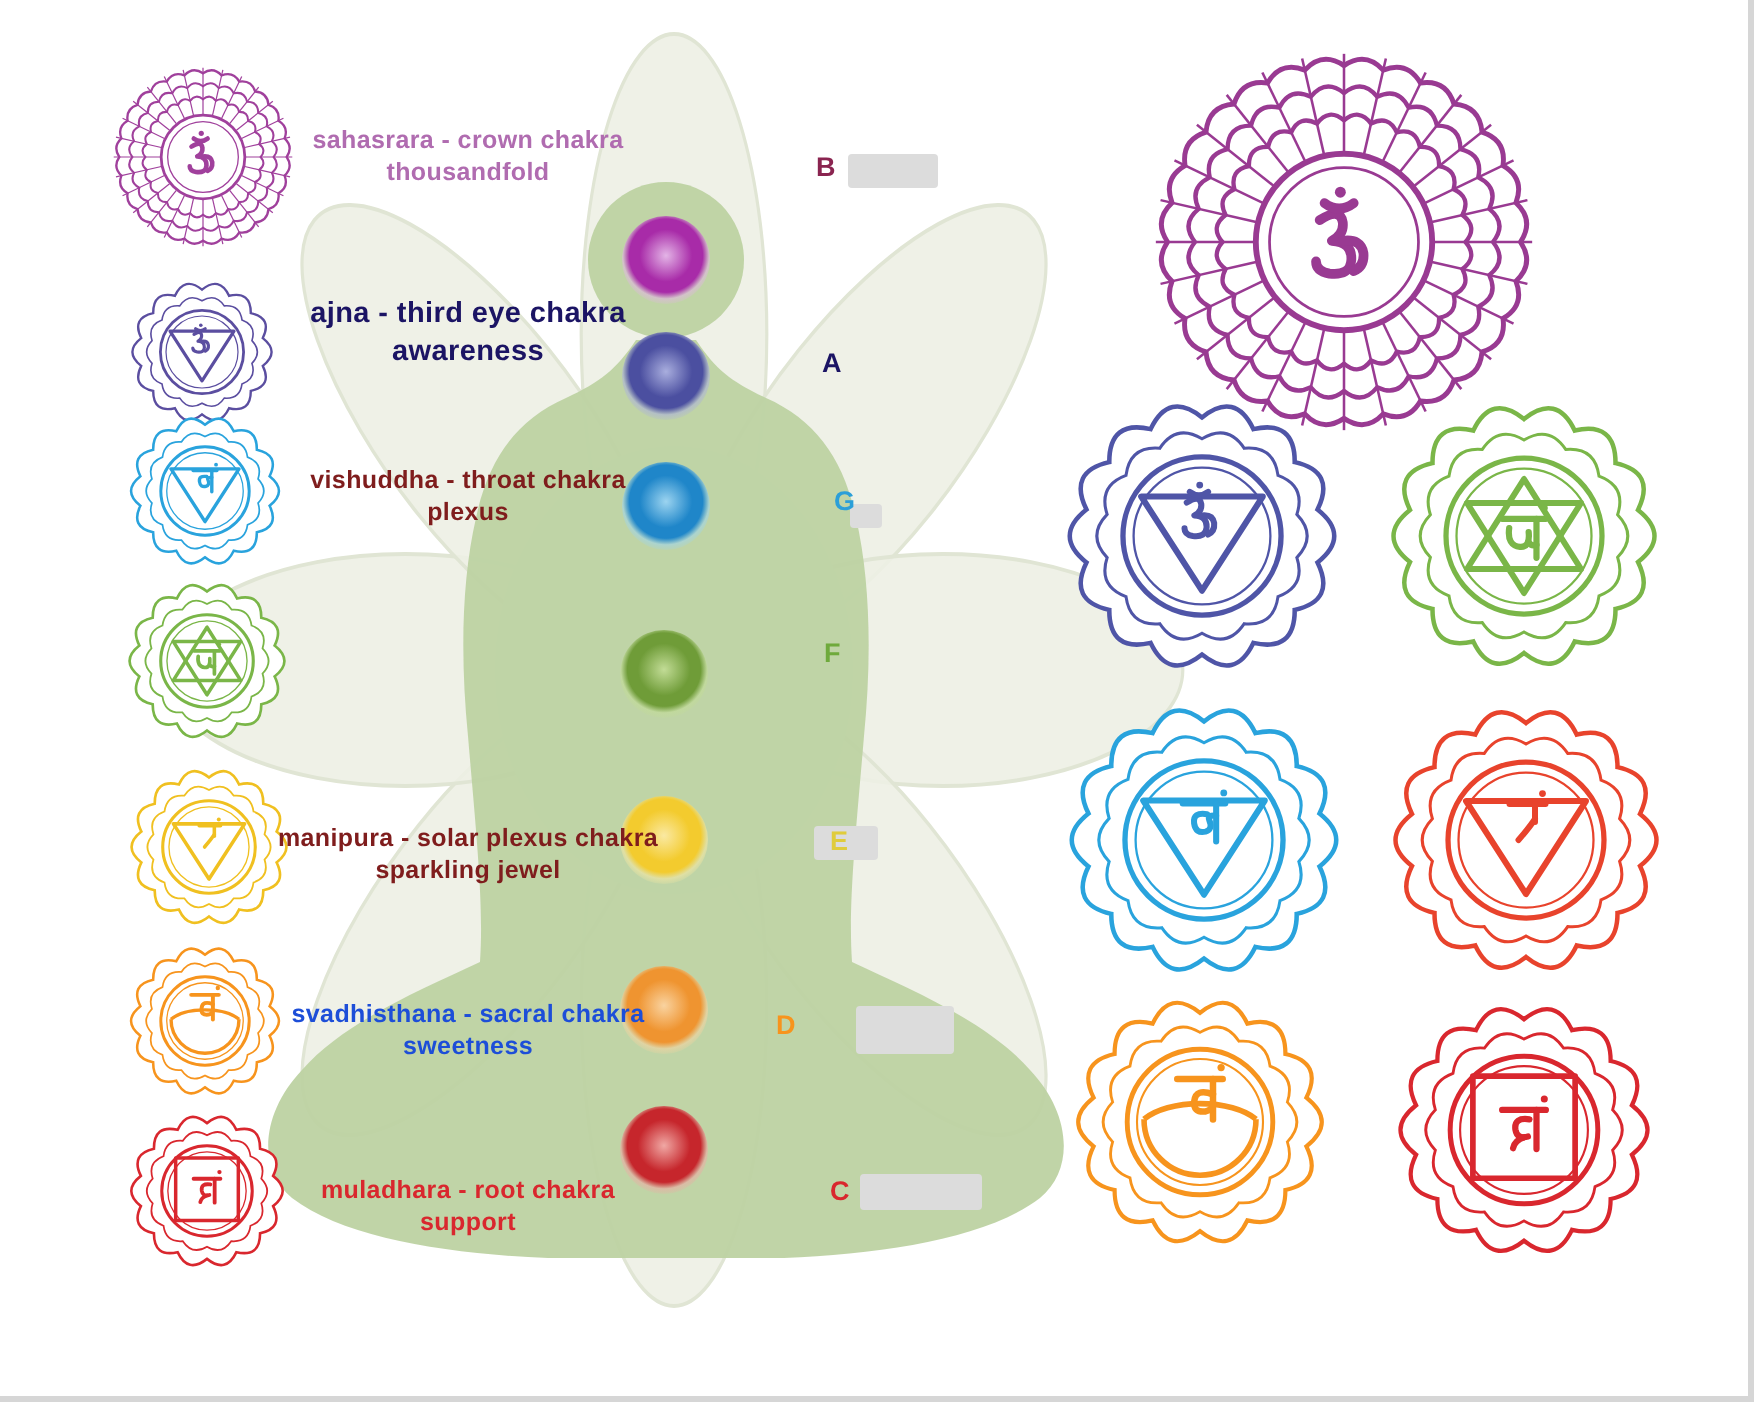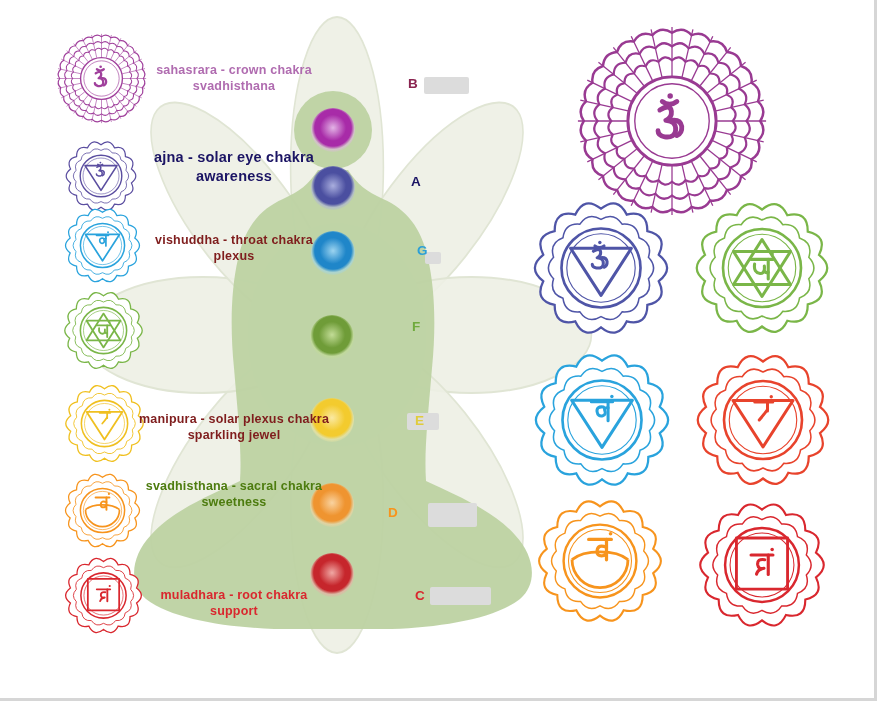--- a/index.html
+++ b/index.html
@@ -294,35 +294,35 @@
   <div class="dot" id="dot0" style="left: 311px; top: 108px; background: radial-gradient(circle at 50% 45%, rgb(227, 180, 230) 0%, rgb(168, 43, 168) 40%, rgb(168, 43, 168) 56%, rgba(227, 180, 230, 0.55) 66%, rgba(255, 255, 255, 0) 78%);"></div>
   <div class="dot" id="dot1" style="left: 311px; top: 166px; background: radial-gradient(circle at 50% 45%, rgb(169, 174, 222) 0%, rgb(75, 79, 160) 40%, rgb(75, 79, 160) 56%, rgba(169, 174, 222, 0.55) 66%, rgba(255, 255, 255, 0) 78%);"></div>
   <div class="dot" id="dot2" style="left: 311px; top: 231px; background: radial-gradient(circle at 50% 45%, rgb(156, 212, 240) 0%, rgb(31, 134, 201) 40%, rgb(31, 134, 201) 56%, rgba(156, 212, 240, 0.55) 66%, rgba(255, 255, 255, 0) 78%);"></div>
   <div class="dot" id="dot3" style="left: 310px; top: 315px; background: radial-gradient(circle at 50% 45%, rgb(194, 220, 150) 0%, rgb(111, 156, 56) 40%, rgb(111, 156, 56) 56%, rgba(194, 220, 150, 0.55) 66%, rgba(255, 255, 255, 0) 78%);"></div>
   <div class="dot" id="dot4" style="left: 310px; top: 398px; background: radial-gradient(circle at 50% 45%, rgb(250, 233, 162) 0%, rgb(243, 203, 46) 40%, rgb(243, 203, 46) 56%, rgba(250, 233, 162, 0.55) 66%, rgba(255, 255, 255, 0) 78%);"></div>
   <div class="dot" id="dot5" style="left: 310px; top: 483px; background: radial-gradient(circle at 50% 45%, rgb(249, 211, 160) 0%, rgb(239, 148, 48) 40%, rgb(239, 148, 48) 56%, rgba(249, 211, 160, 0.55) 66%, rgba(255, 255, 255, 0) 78%);"></div>
   <div class="dot" id="dot6" style="left: 310px; top: 553px; background: radial-gradient(circle at 50% 45%, rgb(240, 168, 164) 0%, rgb(198, 38, 44) 40%, rgb(198, 38, 44) 56%, rgba(240, 168, 164, 0.55) 66%, rgba(255, 255, 255, 0) 78%);"></div>
 
   <div class="chakra-label" id="label0" style="top: 62px; color: rgb(176, 108, 176);">
     <div>sahasrara - crown chakra</div>
-    <div>svadhisthana</div>
+    <div>thousandfold</div>
   </div>
   <div class="chakra-label big" id="label1" style="top: 148px; color: rgb(27, 20, 100);">
-    <div>ajna - solar eye chakra</div>
+    <div>ajna - third eye chakra</div>
     <div>awareness</div>
   </div>
   <div class="chakra-label" id="label2" style="top: 232px; color: #7f1d1d;">
     <div>vishuddha - throat chakra</div>
     <div>plexus</div>
   </div>
   <div class="chakra-label" id="label4" style="top: 411px; color: #7f1d1d;">
     <div>manipura - solar plexus chakra</div>
     <div>sparkling jewel</div>
   </div>
-  <div class="chakra-label" id="label5" style="top: 478px; color: #4d7c0f;">
+  <div class="chakra-label" id="label5" style="top: 499px; color: #1d4ed8;">
     <div>svadhisthana - sacral chakra</div>
     <div>sweetness</div>
   </div>
   <div class="chakra-label" id="label6" style="top: 587px; color: rgb(217, 39, 46);">
     <div>muladhara - root chakra</div>
     <div>support</div>
   </div>
 
   <div class="abox" id="boxB" style="left: 424px; top: 77px; width: 45px; height: 17px; background: rgb(220, 220, 220);"></div>
   <div class="abox" id="boxG" style="left: 425px; top: 252px; width: 16px; height: 12px; background: rgb(220, 220, 220);"></div>

